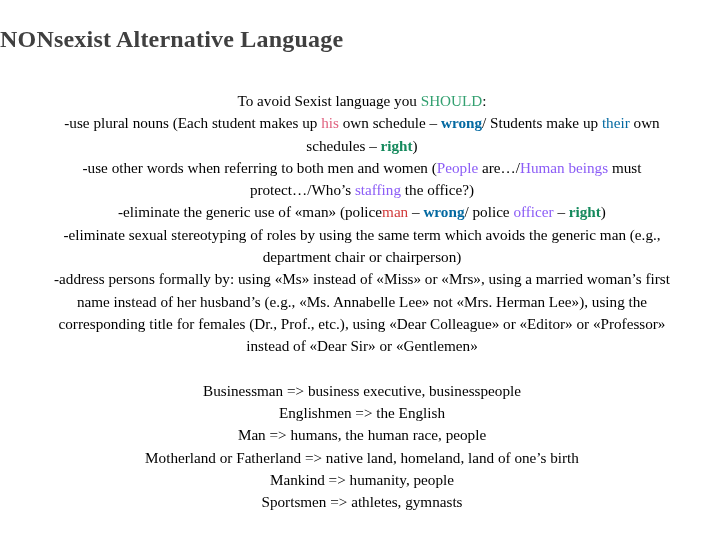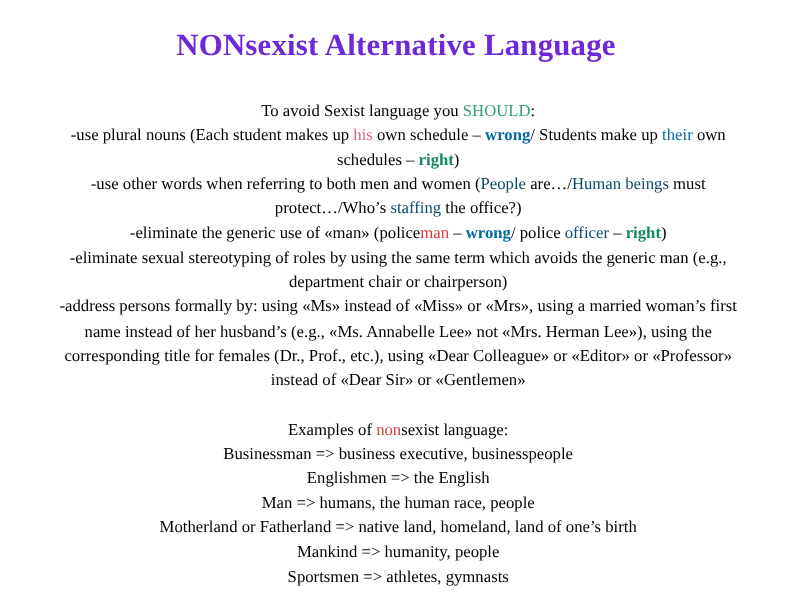--- a/index.html
+++ b/index.html
@@ -19,25 +19,24 @@
     position: relative;
     width: 720px;
     height: 540px;
     background: #ffffff;
   }
   #slide-title {
     position: absolute;
     left: 0;
     top: 26px;
     width: 720px;
-    text-align: center;
-    font-size: 28px;
+    font-size: 24px;
     font-weight: bold;
     letter-spacing: 0.2px;
-    color: #6d28d9;
+    color: #404040;
     font-family: "Liberation Serif", "DejaVu Serif", serif;
   }
   #body-text {
     position: absolute;
     left: 37px;
     top: 90px;
     width: 650px;
     font-size: 15.2px;
     line-height: 22.3px;
     color: #000000;
@@ -51,21 +50,21 @@
     display: block;
     height: 22.3px;
   }
   
   .c-should   { color: #33A070; }
   .c-soft-red { color: #E0607E; }
   .c-red      { color: #D13A3A; }
   .c-wrong    { color: #0369a1; font-weight: bold; }
   .c-light-gr { color: #0369a1; }
   .c-right    { color: #14895C; font-weight: bold; }
-  .c-green    { color: #0c4a6e; }
+  .c-green    { color: #8b5cf6; }
 </style>
 </head>
 <body>
 
 <div id="slide">
 
   <div id="slide-title">NONsexist Alternative Language</div>
 
   <div id="body-text">
 
@@ -76,21 +75,20 @@
     <p class="para"><span>-use other words when referring to both men and women (</span><span class="c-green">People</span><span> are…/</span><span class="c-green">Human beings</span><span> must protect…/Who’s </span><span class="c-green">staffing</span><span> the office?)</span></p>
 
     <p class="para"><span>-eliminate the generic use of «man» (police</span><span class="c-red">man</span><span> – </span><span class="c-wrong">wrong</span><span>/ police </span><span class="c-green">officer</span><span> – </span><span class="c-right">right</span><span>)</span></p>
 
     <p class="para">-eliminate sexual stereotyping of roles by using the same term which avoids the generic man (e.g., department chair or chairperson)</p>
 
     <p class="para">-address persons formally by: using «Ms» instead of «Miss» or «Mrs», using a married woman’s first name instead of her husband’s (e.g., «Ms. Annabelle Lee» not «Mrs. Herman Lee»), using the corresponding title for females (Dr., Prof., etc.), using «Dear Colleague» or «Editor» or «Professor» instead of «Dear Sir» or «Gentlemen»</p>
 
     <span class="blank-line"></span>
 
-    <p class="para"><span>Examples of </span><span class="c-red">non</span><span>sexist language:</span></p>
 
     <p class="para">Businessman =&gt; business executive, businesspeople</p>
     <p class="para">Englishmen =&gt; the English</p>
     <p class="para">Man =&gt; humans, the human race, people</p>
     <p class="para">Motherland or Fatherland =&gt; native land, homeland, land of one’s birth</p>
     <p class="para">Mankind =&gt; humanity, people</p>
     <p class="para">Sportsmen =&gt; athletes, gymnasts</p>
 
   </div>
 </div>

